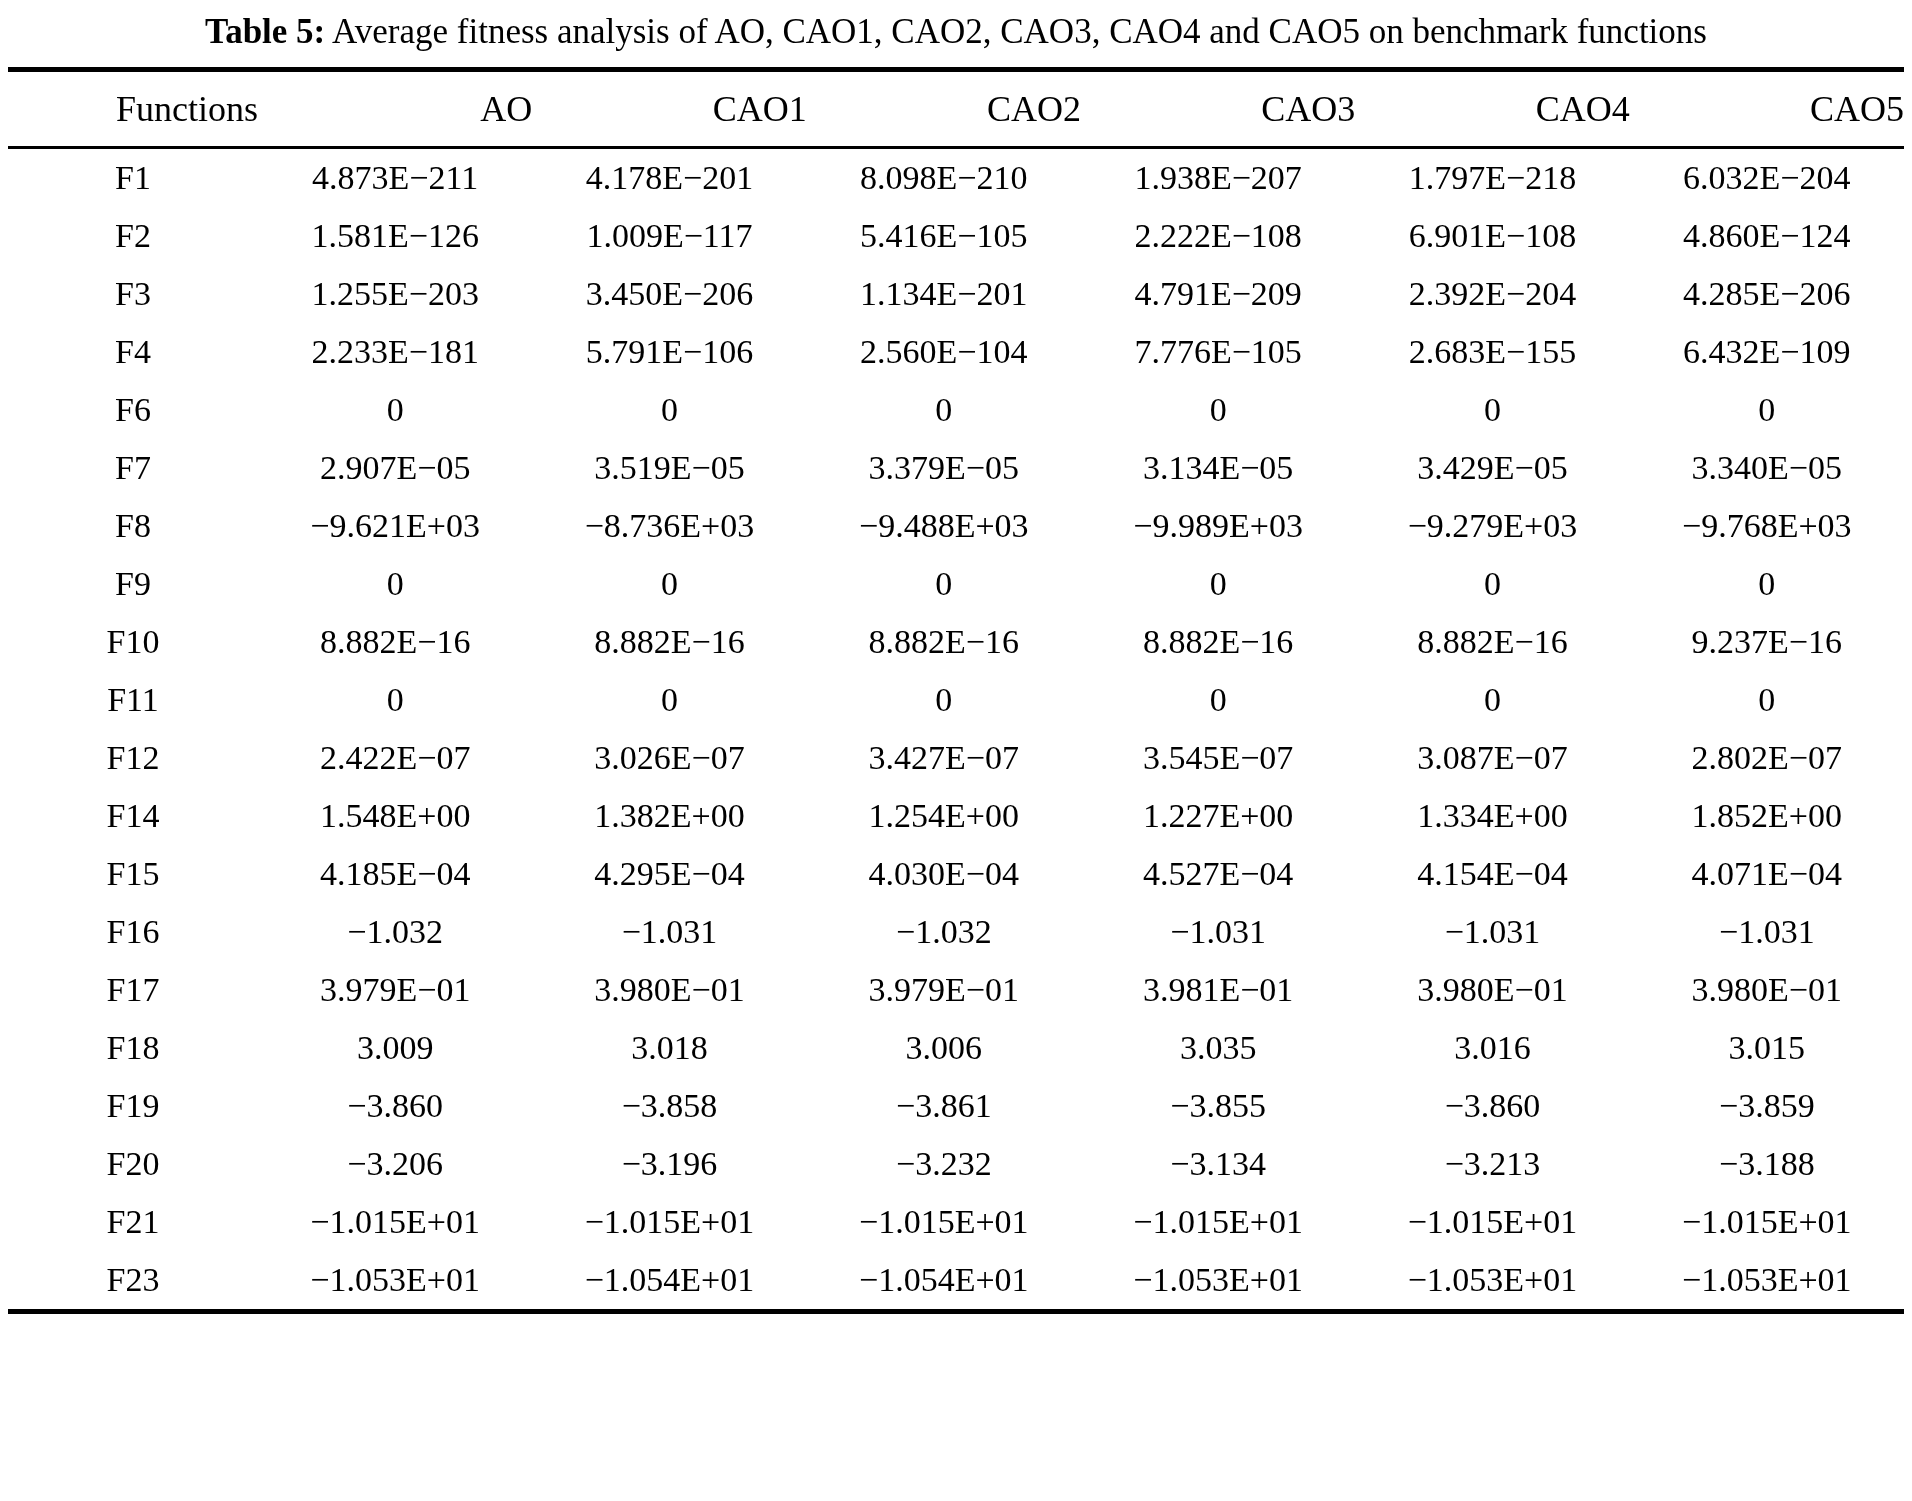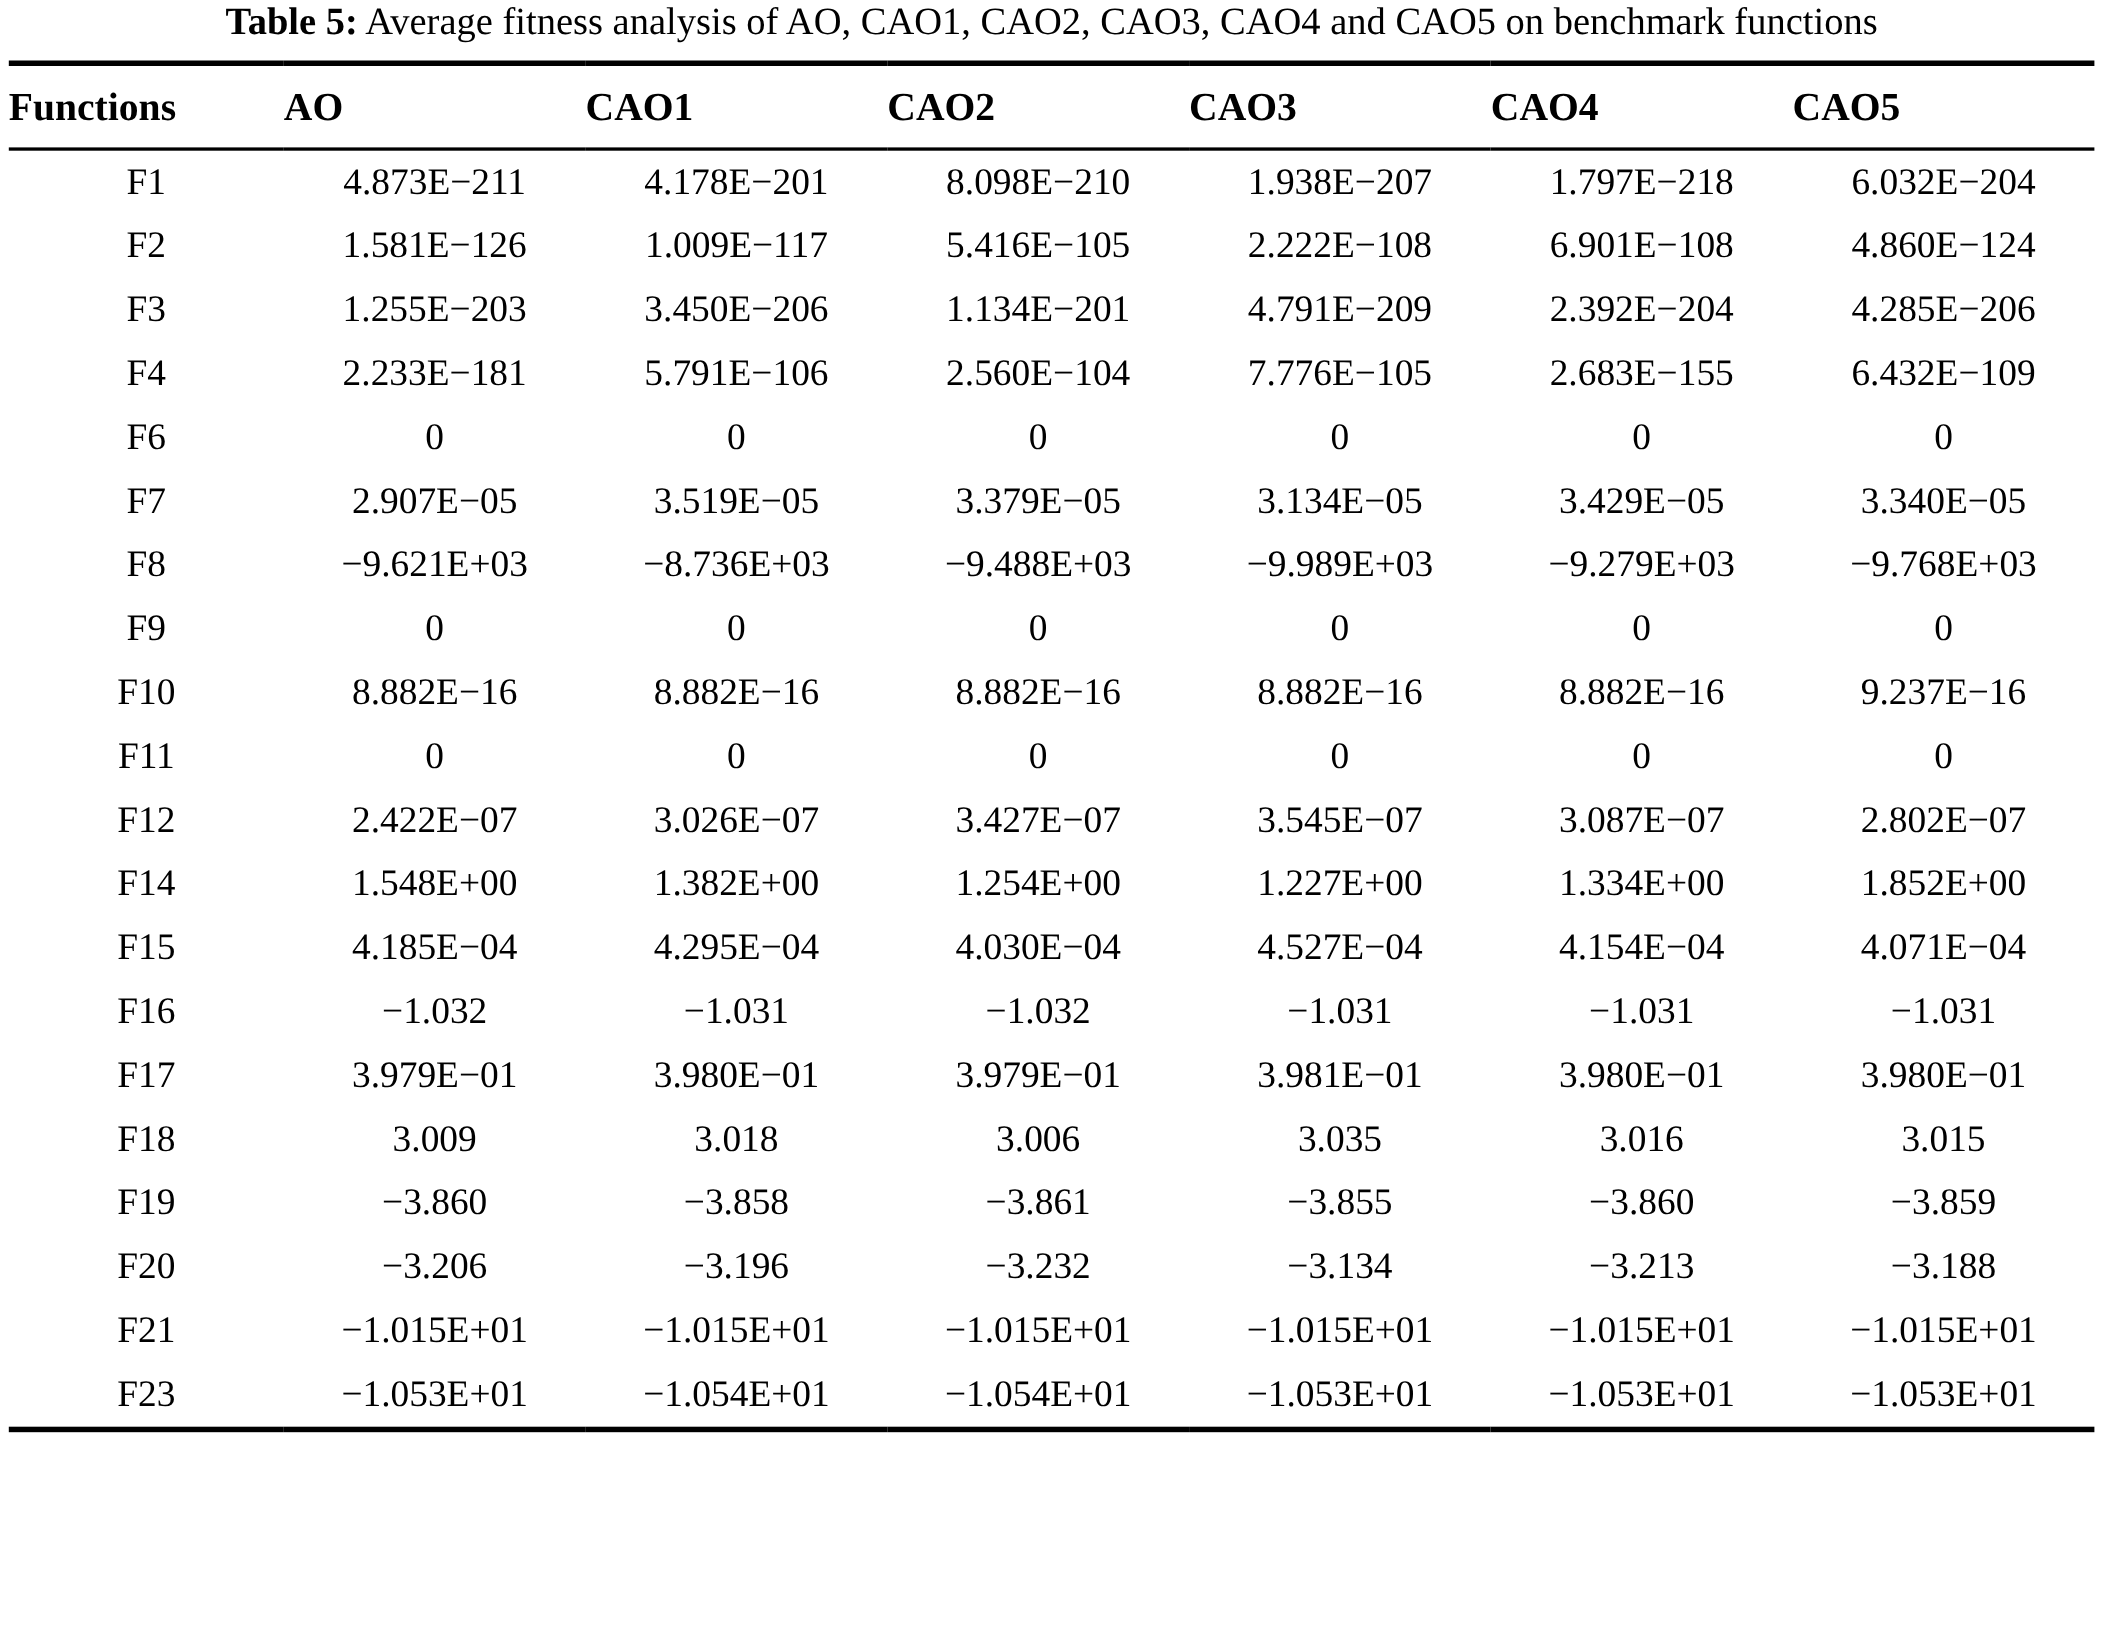--- a/index.html
+++ b/index.html
@@ -8,40 +8,40 @@
     background: #ffffff;
     width: 1912px;
     height: 1501px;
     overflow: hidden;
     font-family: "Liberation Serif", "DejaVu Serif", serif;
     color: #000000;
   }
   .caption {
     text-align: center;
     font-size: 35px;
-    padding-top: 0;
+    padding-top: 12px;
     letter-spacing: 0px;
     white-space: nowrap;
   }
   .caption .cap-label {
     font-weight: bold;
   }
   table.fitness {
     width: 1896px;
     margin: 15px 8px 0 8px;
     border-collapse: collapse;
     table-layout: fixed;
     border-top: 5px solid #000000;
     border-bottom: 5px solid #000000;
   }
   table.fitness thead th {
-    font-weight: bold;
+    font-weight: normal;
     font-size: 36px;
     height: 74px;
-    text-align: left;
+    text-align: right;
     vertical-align: middle;
     border-bottom: 3px solid #000000;
     padding: 0;
   }
   table.fitness td {
     font-size: 34px;
     height: 58px;
     text-align: center;
     vertical-align: middle;
     padding: 0;

